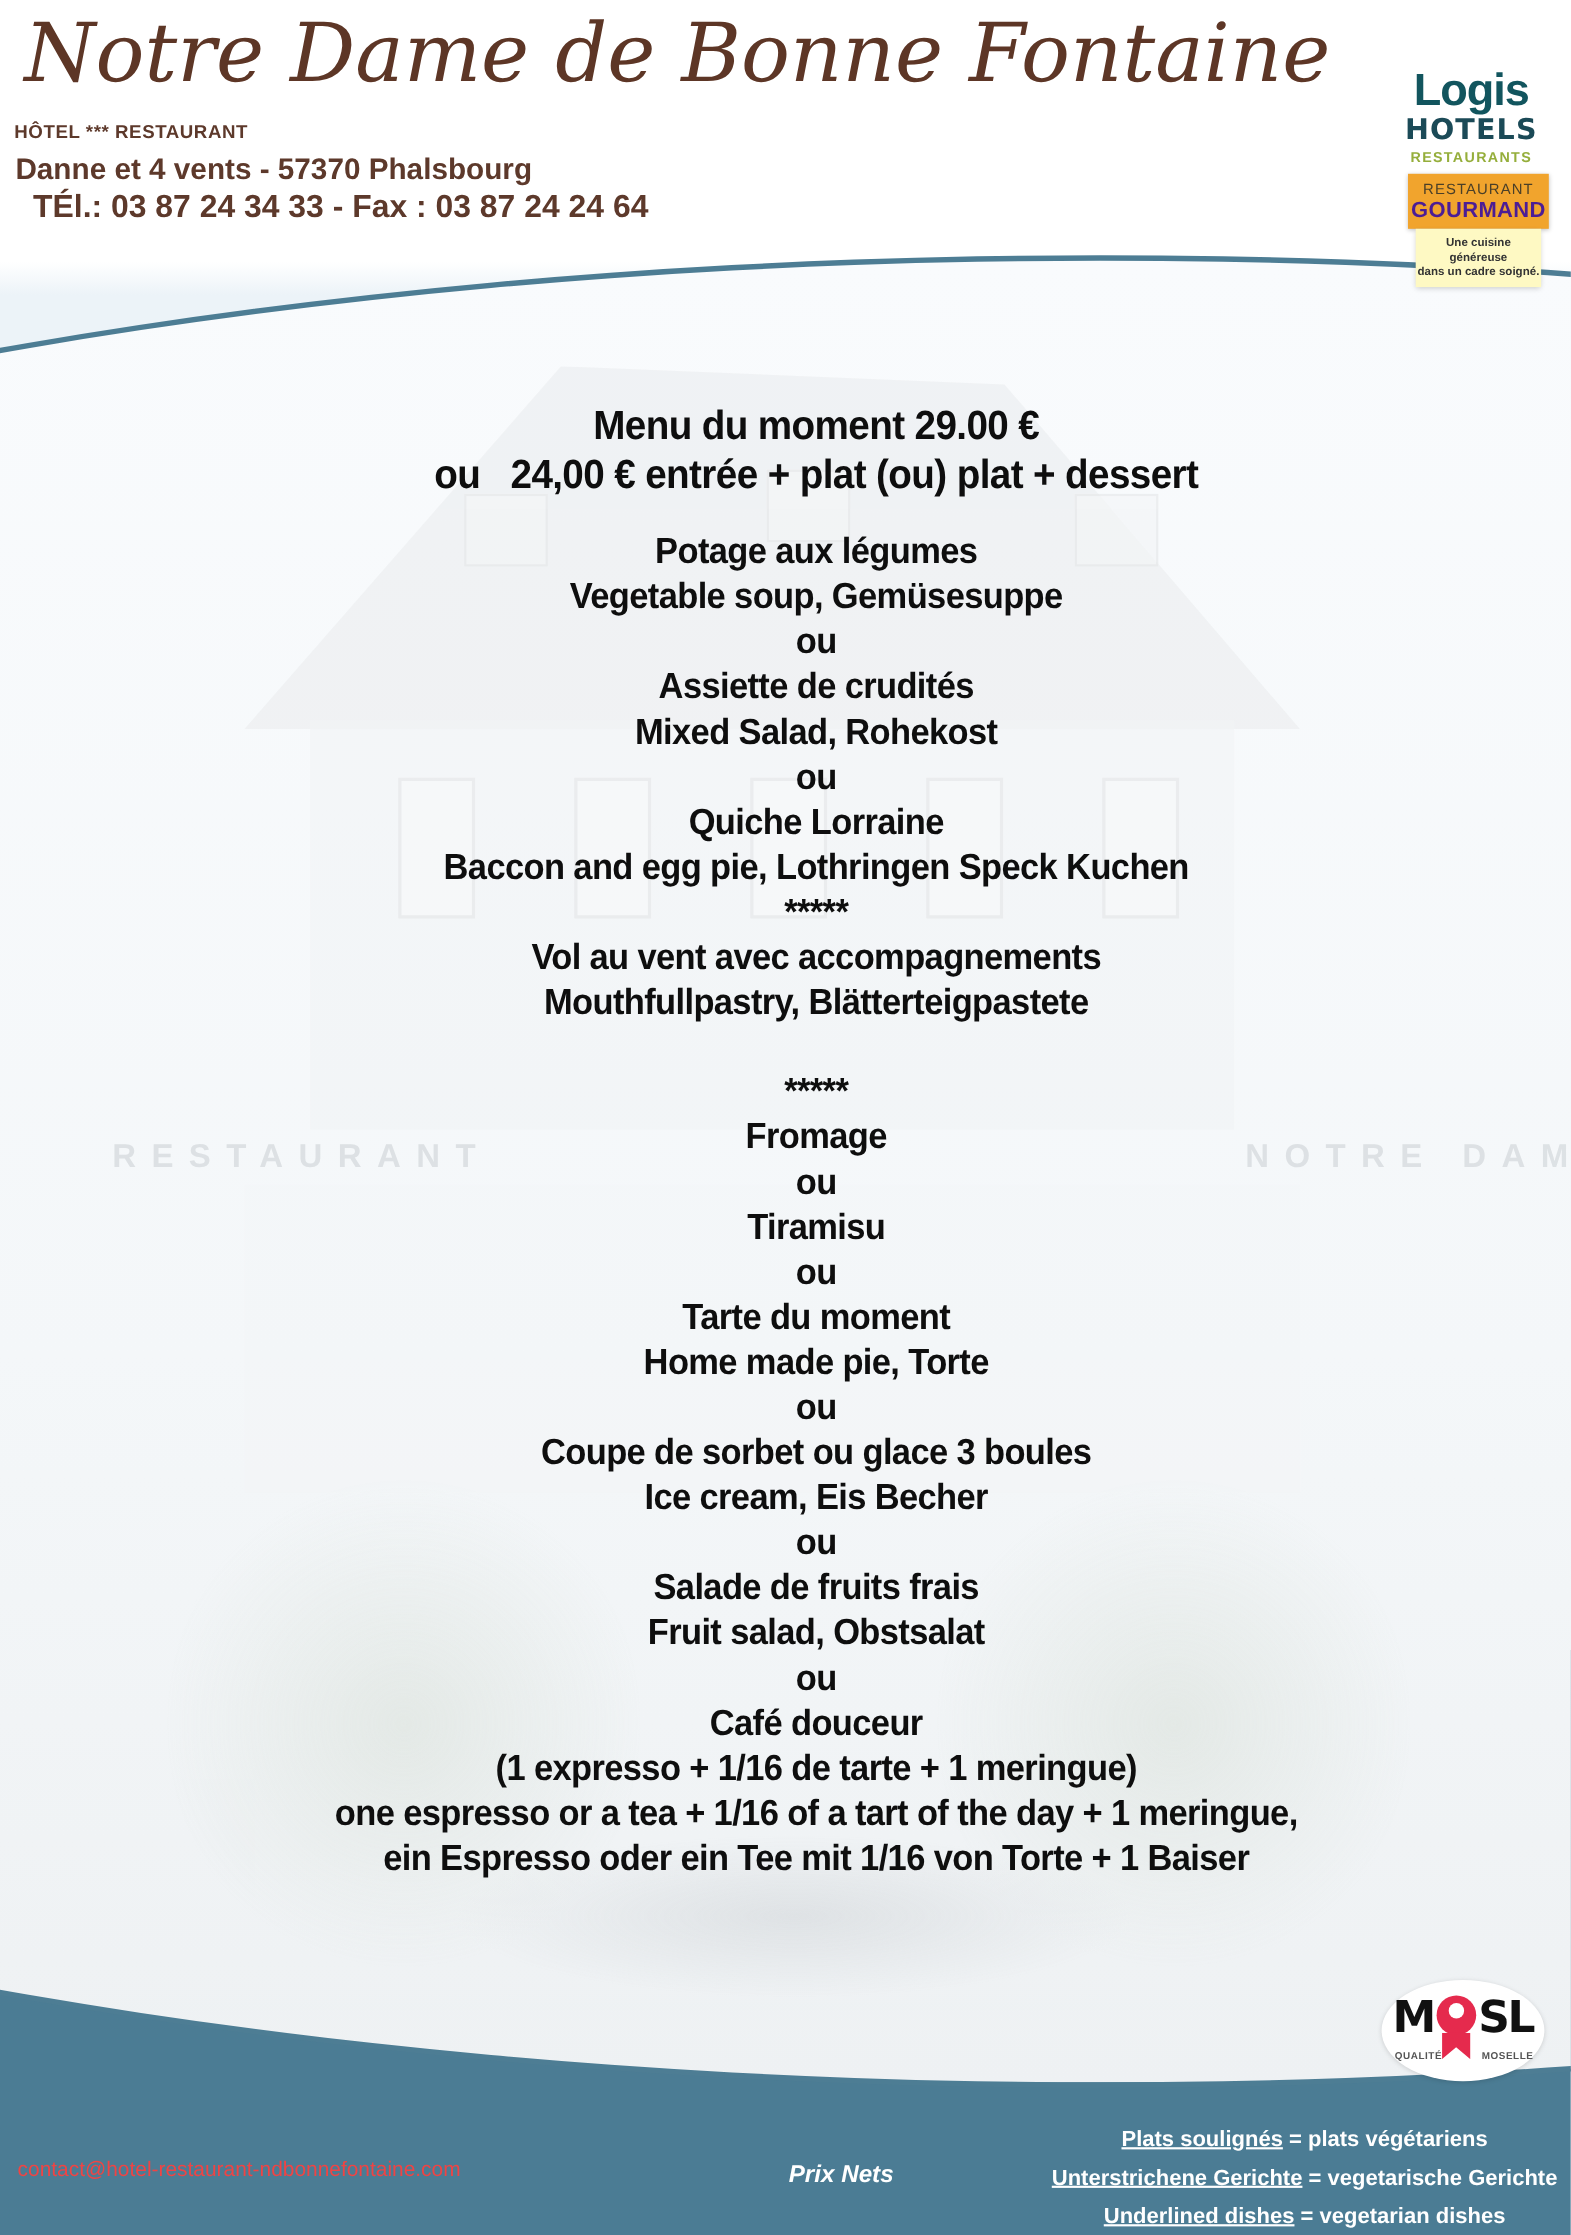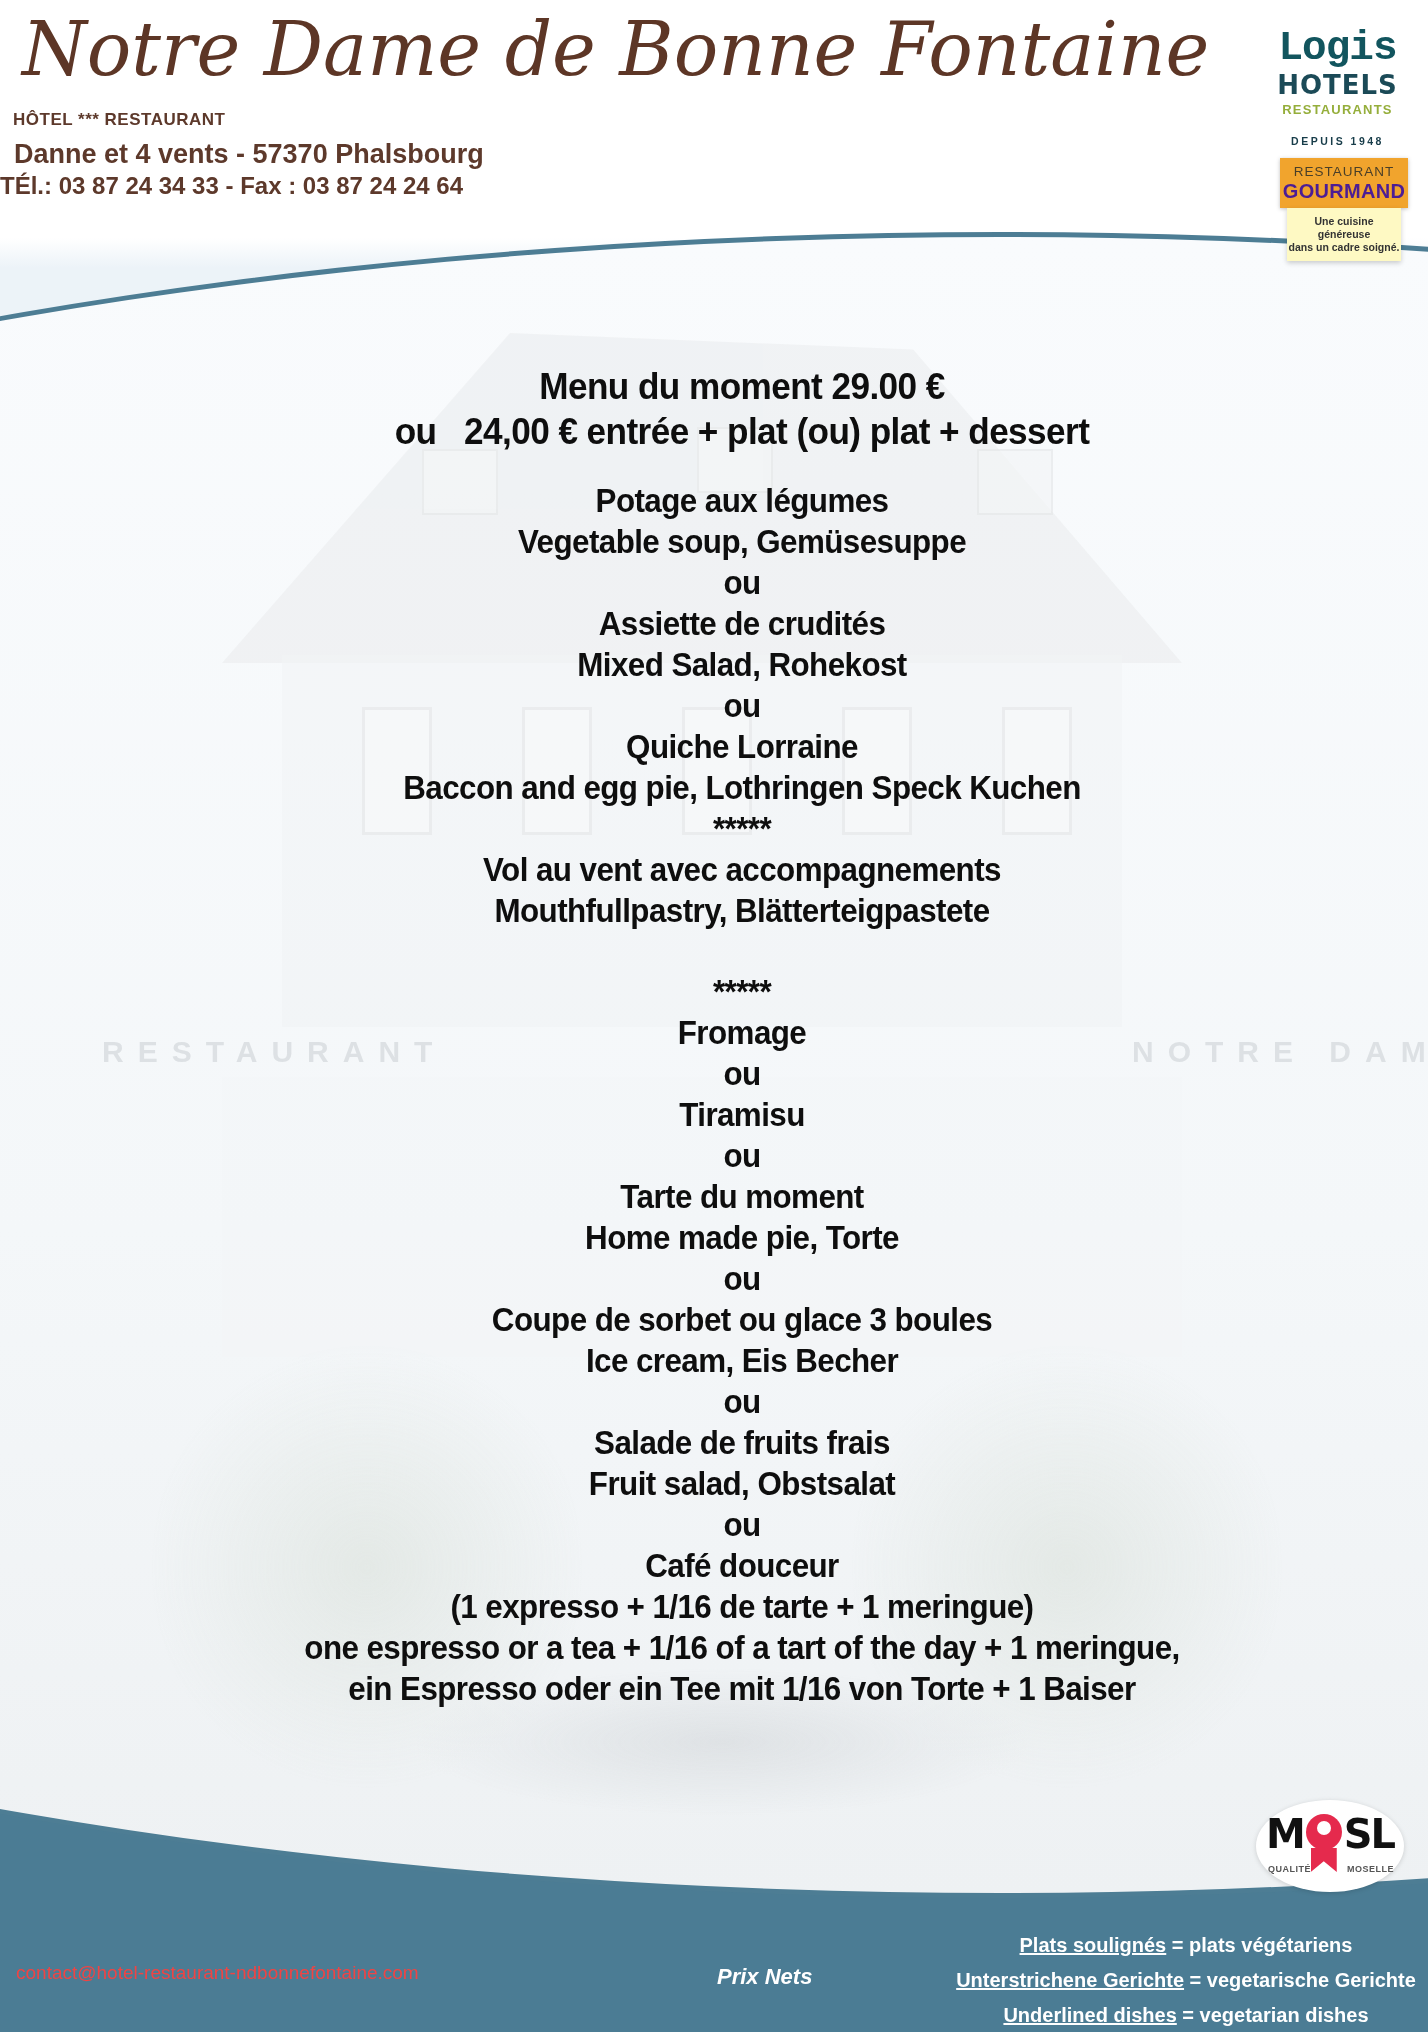--- a/index.html
+++ b/index.html
@@ -28,25 +28,25 @@
   .ph-green{position:absolute;width:430px;height:470px;border-radius:50%;
     background:radial-gradient(circle,#c9d3c6 0%,rgba(201,211,198,0) 70%);opacity:.55;}
   .ph-terrace{position:absolute;left:1690px;top:1430px;width:620px;height:150px;border-radius:50%;
     background:radial-gradient(ellipse,#a9afb4 0%,rgba(169,175,180,0) 70%);opacity:.4;}
 
   
   .brand-script{left:10px;top:6px;z-index:5;font-family:"DejaVu Serif",serif;font-style:italic;
     font-size:74px;color:#5d3626;white-space:nowrap;margin-left:12px;}
   .brand-sub{left:13px;top:110px;z-index:5;font-size:17px;font-weight:700;letter-spacing:.5px;color:#5d392b;}
   .addr{left:14px;top:139px;z-index:5;font-size:27px;font-weight:700;color:#5d392b;white-space:nowrap;}
-  .phone{left:0;top:172px;z-index:5;font-size:24px;font-weight:700;color:#5d392b;white-space:nowrap;}
+  .phone{left:30px;top:172px;z-index:5;font-size:29px;font-weight:700;color:#5d392b;white-space:nowrap;}
 
   
   .logis{left:1270px;top:28px;width:135px;z-index:5;text-align:center;line-height:1;}
-  .logis .l1{font-family:Liberation Mono, monospace;font-weight:700;font-size:41px;letter-spacing:-1px;color:#12555e;}
+  .logis .l1{font-family:Liberation Sans, sans-serif;font-weight:700;font-size:41px;letter-spacing:-1px;color:#12555e;margin-top:33px;}
   .logis .l2{font-family:"DejaVu Sans",sans-serif;font-weight:700;font-size:26px;letter-spacing:1px;color:#1b4a57;margin-top:3px;text-align:center;}
   .logis .l3{font-weight:700;font-size:13px;letter-spacing:1.2px;color:#95ae3b;margin-top:5px;}
   .logis .l4{font-weight:700;font-size:10.5px;letter-spacing:2.5px;color:#173c49;margin-top:20px;}
 
   
   .gourmand{left:1280px;top:158px;width:128px;z-index:6;text-align:center;}
   .gourmand .top{background:#f1a42d;padding:6px 2px 5px 2px;box-shadow:0 1px 4px rgba(0,0,0,.25);}
   .gourmand .t1{font-size:13.5px;font-weight:400;letter-spacing:1px;color:#4a3f28;}
   .gourmand .t2{font-size:20px;font-weight:700;letter-spacing:.3px;color:#4c1d95;margin-top:1px;}
   .gourmand .bottom{background:#fef9c3;width:114px;margin:0 auto;padding:7px 0 7px 0;

